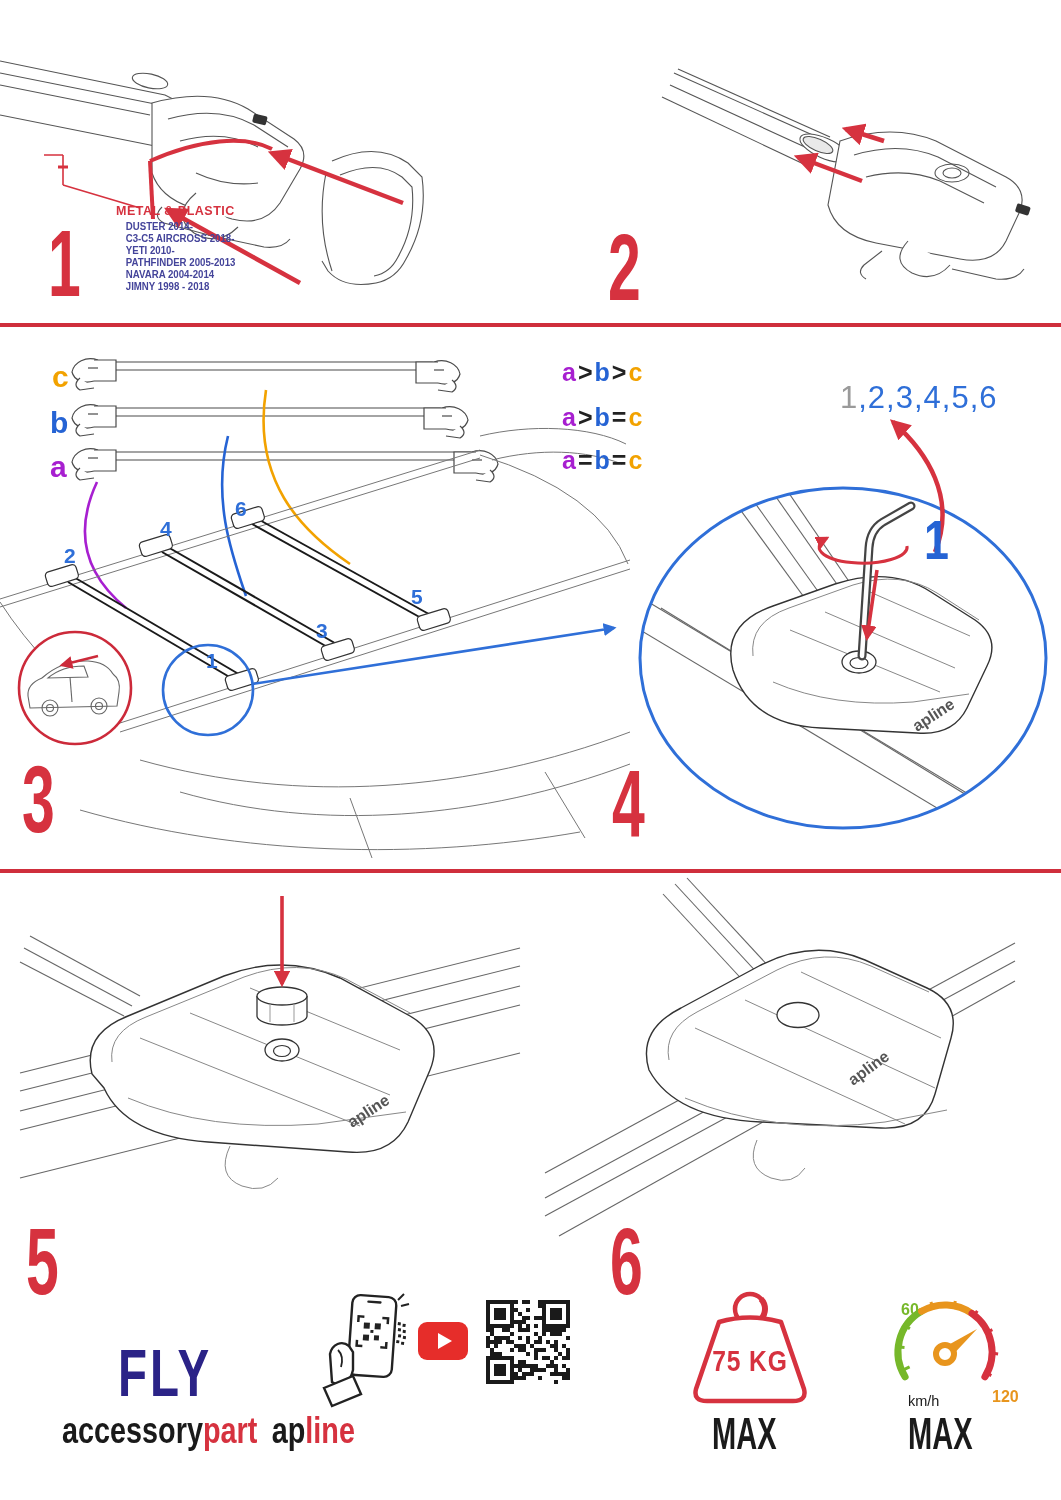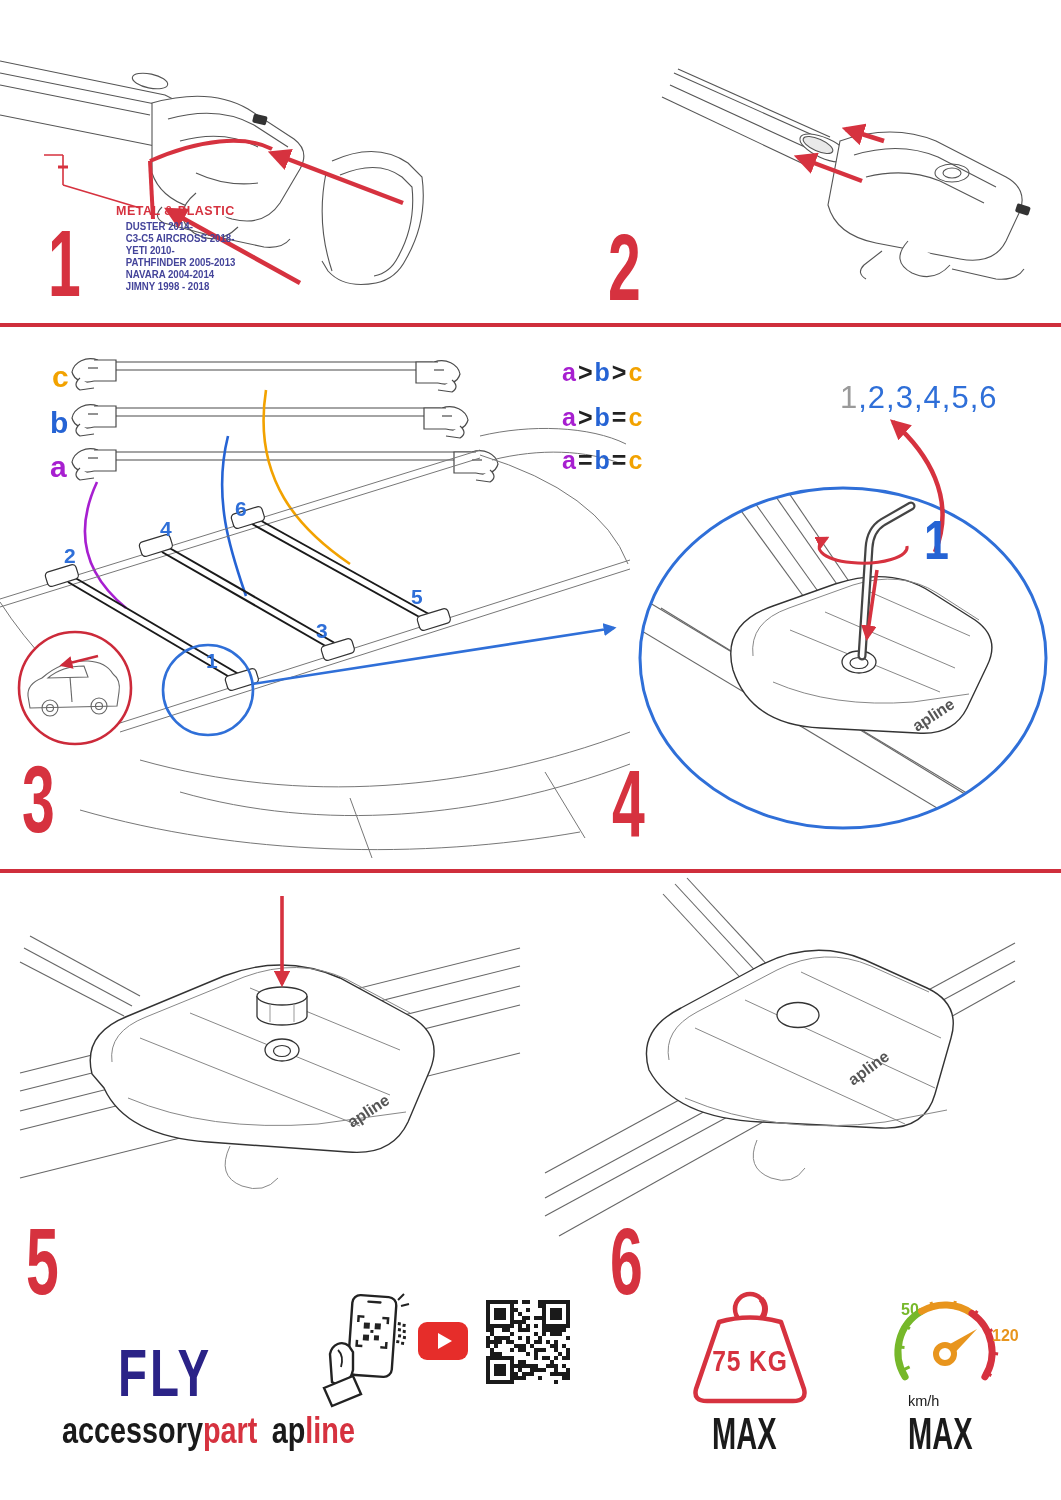--- a/index.html
+++ b/index.html
@@ -26,21 +26,21 @@
        letter-spacing:4px;transform:scaleX(.72);transform-origin:left top;}
   .brandline{position:absolute;left:62px;top:1413px;font-size:36px;font-weight:600;line-height:1;
              transform:scaleX(.8);transform-origin:left top;white-space:nowrap;letter-spacing:0;}
   .bl-dark{color:#1a1a1a}.bl-red{color:#d6323f}
   .bl-gap{display:inline-block;width:18px;}
   .kg-label{position:absolute;left:678px;top:1347px;width:144px;text-align:center;color:#d6323f;
             font-weight:700;font-size:29px;line-height:1;transform:scaleX(.85);transform-origin:center top;letter-spacing:1px;}
   .max-label{position:absolute;font-weight:700;font-size:44px;line-height:1;color:#1a1a1a;
              transform:scaleX(.66);transform-origin:left top;letter-spacing:0;}
   .speed-min{position:absolute;left:901px;top:1302px;color:#76b82a;font-weight:700;font-size:16px;line-height:1;}
-  .speed-max-l{position:absolute;left:992px;top:1328px;color:#e8951d;font-weight:700;font-size:16px;line-height:1;}
+  .speed-max-l{position:absolute;left:992px;top:1389px;color:#e8951d;font-weight:700;font-size:16px;line-height:1;}
   .kmh{position:absolute;left:908px;top:1394px;color:#1a1a1a;font-size:14.5px;font-weight:400;line-height:1;}
   svg{position:absolute;overflow:visible;}
   svg *{vector-effect:non-scaling-stroke;}
 </style>
 </head>
 <body>
 
 <div class="canvas">
 
   <div class="divider" style="top:323px"></div>
@@ -678,18 +678,18 @@
       <path d="M53.5,17.6 L50.9,10" stroke="#e8951d"></path>
       <path d="M73.9,16.9 L75.3,9" stroke="#e8951d"></path>
       <path d="M92.6,25.3 L97.3,18.8" stroke="#d6323f"></path>
       <path d="M105.2,41.3 L112.4,37.7" stroke="#d6323f"></path>
       <path d="M110.1,60.7 L118.1,61.9" stroke="#d6323f"></path>
       <path d="M104.3,79.5 L111.3,83.6" stroke="#d6323f"></path>
     </g>
     <polygon points="61,57 69,67 97,37" fill="#e8951d"></polygon>
     <circle cx="65" cy="62" r="9" stroke="#e8951d" stroke-width="6" fill="#fff"></circle>
   </svg>
-  <div class="speed-min">50</div>
+  <div class="speed-min">60</div>
   <div class="speed-max-l">120</div>
   <div class="kmh">km/h</div>
   <div class="max-label" style="left:908px;top:1412px">MAX</div>
 
 </div>
 
 </body></html>

